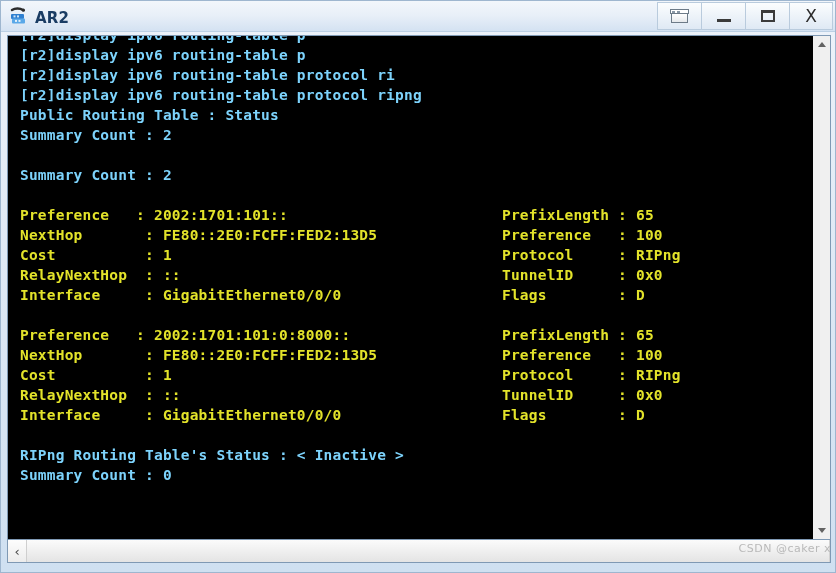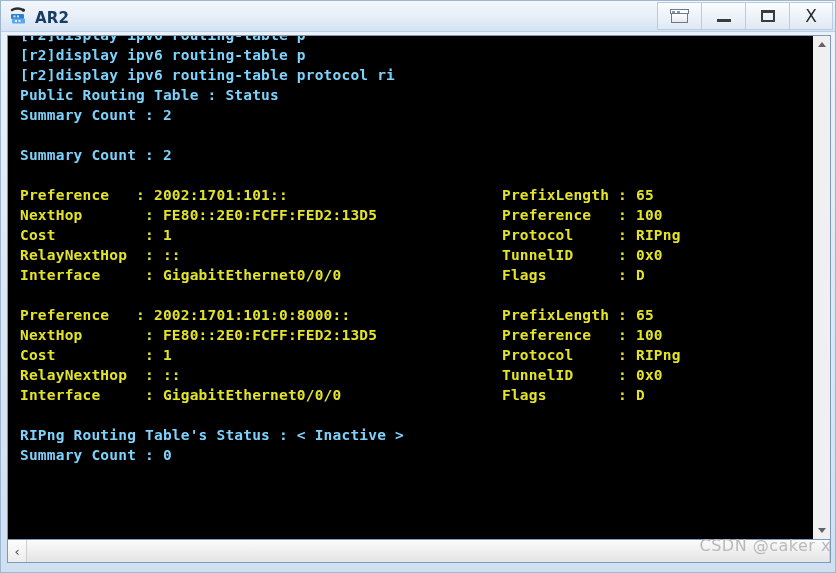--- a/index.html
+++ b/index.html
@@ -257,21 +257,21 @@
     border-right: 1px solid #d2d2d2;
   }
   .h-rest { flex: 0 0 0px; }
 
   
   .watermark {
     position: absolute;
     right: 4px;
     bottom: 17px;
     font-family: "DejaVu Sans", sans-serif;
-    font-size: 16px;
+    font-size: 11px;
     color: #b9b9b9;
     letter-spacing: 0.5px;
     white-space: nowrap;
     pointer-events: none;
   }
   .bottom-pad { flex: 0 0 9px; }
 </style>
 </head>
 <body>
 
@@ -312,20 +312,21 @@
       </div>
     </div>
   </div>
 
   <div class="term-wrap">
     <div class="term-body">
       <div class="term-inner" id="term-inner">
           <div class="line" style="padding-left: 10px;">[r2]display ipv6 routing-table p</div>
           <div class="line" style="padding-left: 10px;">[r2]display ipv6 routing-table p</div>
           <div class="line" style="padding-left: 10px;">[r2]display ipv6 routing-table protocol ri</div>
+          <div class="line" style="padding-left: 10px;">[r2]display ipv6 routing-table protocol ripng</div>
           <div class="line" style="padding-left: 10px;">Public Routing Table : Status</div>
           <div class="line" style="padding-left: 10px;">Summary Count : 2</div>
           <div class="line blank" style="padding-left: 10px;"></div>
           <div class="line" style="padding-left: 10px;">Summary Count : 2</div>
           <div class="line blank" style="padding-left: 10px;"></div>
           <div class="kv">
             <span class="col-l">Preference   : 2002:1701:101::</span>
             <span class="col-r">PrefixLength : 65</span>
           </div>
           <div class="kv">

